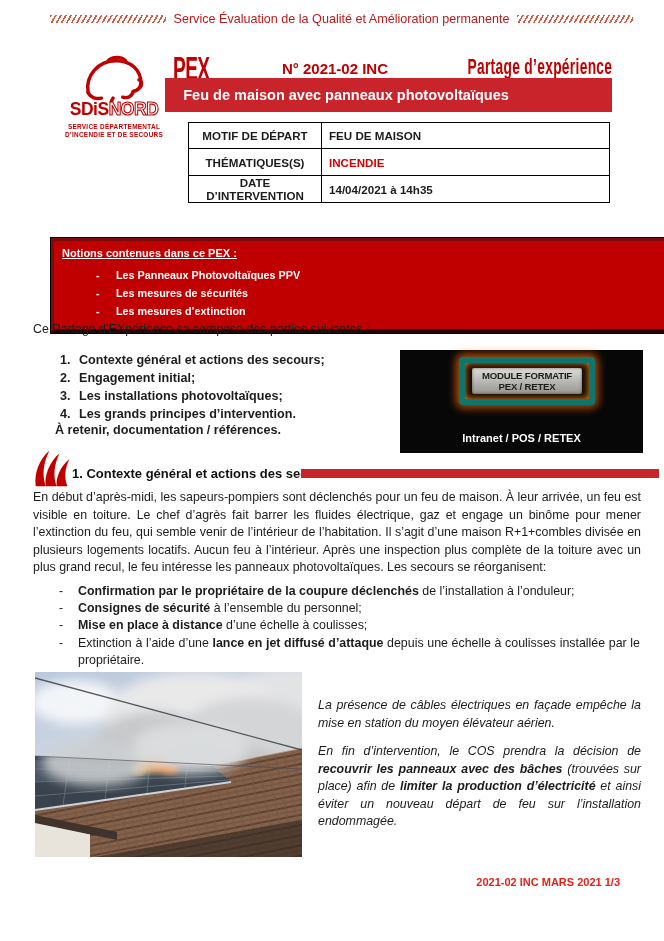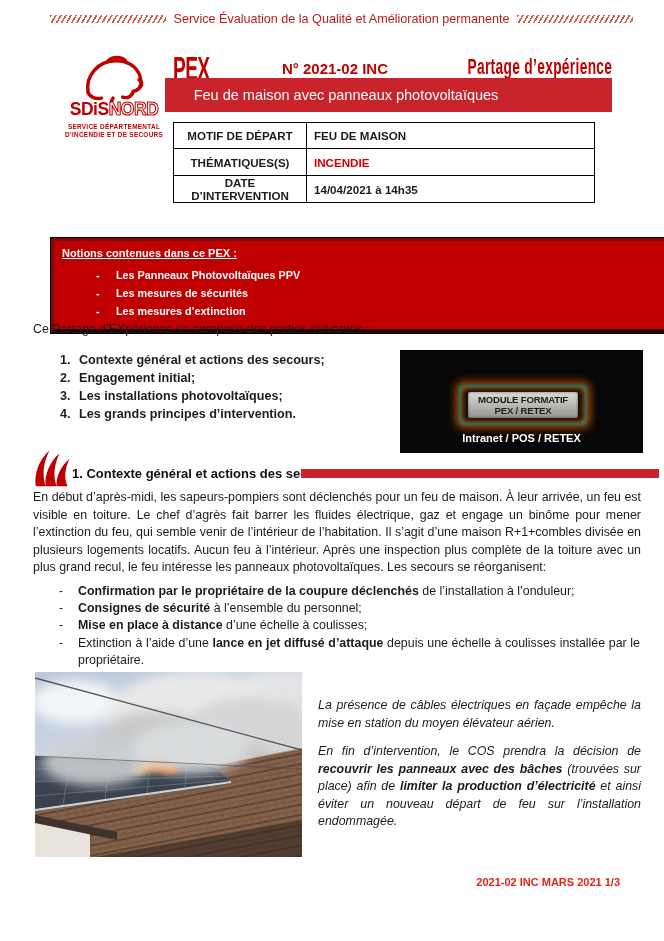--- a/index.html
+++ b/index.html
@@ -19,24 +19,24 @@
   .logo-nord{color:#fff;-webkit-text-stroke:1.1px #C00000;text-shadow:0 0 0 #C00000;}
   .logo-caption{margin-top:3px;font-size:6.4px;font-weight:bold;color:#C00000;line-height:8px;letter-spacing:.3px;}
 
   
   .pex{position:absolute;left:173px;top:50px;font-size:33px;font-weight:bold;color:#C00000;
        transform:scaleX(.58);transform-origin:left top;letter-spacing:-1px;}
   .doc-num{position:absolute;left:235px;top:60px;width:200px;text-align:center;font-size:15px;font-weight:bold;color:#C00000;}
   .partage{position:absolute;right:52px;top:55px;font-size:21.5px;font-weight:bold;color:#C00000;
            transform:scaleX(.64);transform-origin:right top;letter-spacing:.5px;}
   .banner{position:absolute;left:165px;top:78px;width:447px;height:34px;background:#C9242C;}
-  .banner span{position:absolute;left:0;top:9px;width:362px;text-align:center;color:#fff;font-weight:normal;font-size:14.5px;}
-
-  
-  .info-table{position:absolute;left:173px;top:122px;width:422px;border-collapse:collapse;}
+  .banner span{position:absolute;left:0;top:9px;width:362px;text-align:center;color:#fff;font-weight:bold;font-size:14.5px;}
+
+  
+  .info-table{position:absolute;left:188px;top:122px;width:422px;border-collapse:collapse;}
   .info-table td{border:1.6px solid #000;font-weight:bold;font-size:11.6px;padding:0 7px;vertical-align:middle;}
   .info-table td.lbl{width:126px;text-align:center;padding:0 3px;line-height:13px;}
   .row-a{height:26px;}.row-b{height:27px;}.row-c{height:27px;margin-top:40px;}.row-d{height:31px;}
   .val-red{color:#D40000;}
   .row-d td.val{line-height:14px;padding-top:1px;}
 
   
   .notions{position:absolute;left:3px;top:238px;width:650px;height:88px;background:#C00000;
            border-top:3px solid #7a0c0c;border-left:3px solid #7a0c0c;
            border-right:3px solid #3a0404;border-bottom:4px solid #250202;outline:1px solid #000;margin-left:48px;}
@@ -46,22 +46,22 @@
 
   
   .comp-intro{position:absolute;left:33px;top:322px;font-size:12.4px;}
   .comp-list{position:absolute;left:60px;top:351px;font-weight:bold;font-size:12.6px;line-height:18px;}
   .comp-row{display:flex;}
   .comp-num{width:19px;}
   .comp-outro{position:absolute;left:55px;top:423px;font-weight:bold;font-size:12.6px;}
 
   
   .module{position:absolute;left:400px;top:350px;width:243px;height:103px;background:#070707;}
-  .badge{position:absolute;left:59px;top:7px;width:124px;height:36px;background:#140a04;border:2px solid #0f766e;border-radius:4px;
-         box-shadow:0 0 9px 3px rgba(255,110,10,.7), inset 0 0 7px rgba(255,140,30,.95);display:flex;align-items:center;justify-content:center;margin-top:28px;}
+  .badge{position:absolute;left:59px;top:7px;width:124px;height:36px;background:#140a04;border:6px solid #0f766e;border-radius:4px;
+         box-shadow:0 0 9px 3px rgba(255,110,10,.7), inset 0 0 7px rgba(255,140,30,.95);display:flex;align-items:center;justify-content:center;}
   .badge-plate{width:110px;height:26px;background:linear-gradient(180deg,#dcdcda,#96968f);border-radius:2px;
                display:flex;flex-direction:column;align-items:center;justify-content:center;
                color:#201d18;font-weight:bold;font-size:9.6px;line-height:11px;letter-spacing:-0.2px;
                box-shadow:inset 0 0 3px rgba(0,0,0,.5);}
   .module-caption{position:absolute;left:0;top:59px;width:100%;text-align:center;color:#fff;font-weight:bold;font-size:11px;}
   .module-loc{position:absolute;left:0;top:82px;width:100%;text-align:center;color:#fff;font-weight:bold;font-size:11px;}
 
   
   .swoosh{position:absolute;left:33px;top:448px;}
   .sec-title{position:absolute;left:72px;top:466px;font-weight:bold;font-size:13px;color:#111;}
@@ -167,20 +167,21 @@
     </div>
     <div class="comp-row">
       <span class="comp-num">3.</span>
       <span>Les installations photovoltaïques;</span>
     </div>
     <div class="comp-row">
       <span class="comp-num">4.</span>
       <span>Les grands principes d’intervention.</span>
     </div>
   </div>
+  <div class="comp-outro">À retenir, documentation / références.</div>
 
   <div class="module">
     <div class="badge">
       <div class="badge-plate">
         <span>MODULE FORMATIF</span>
         <span>PEX / RETEX</span>
       </div>
     </div>
     <div class="module-loc">Intranet / POS / RETEX</div>
   </div>

